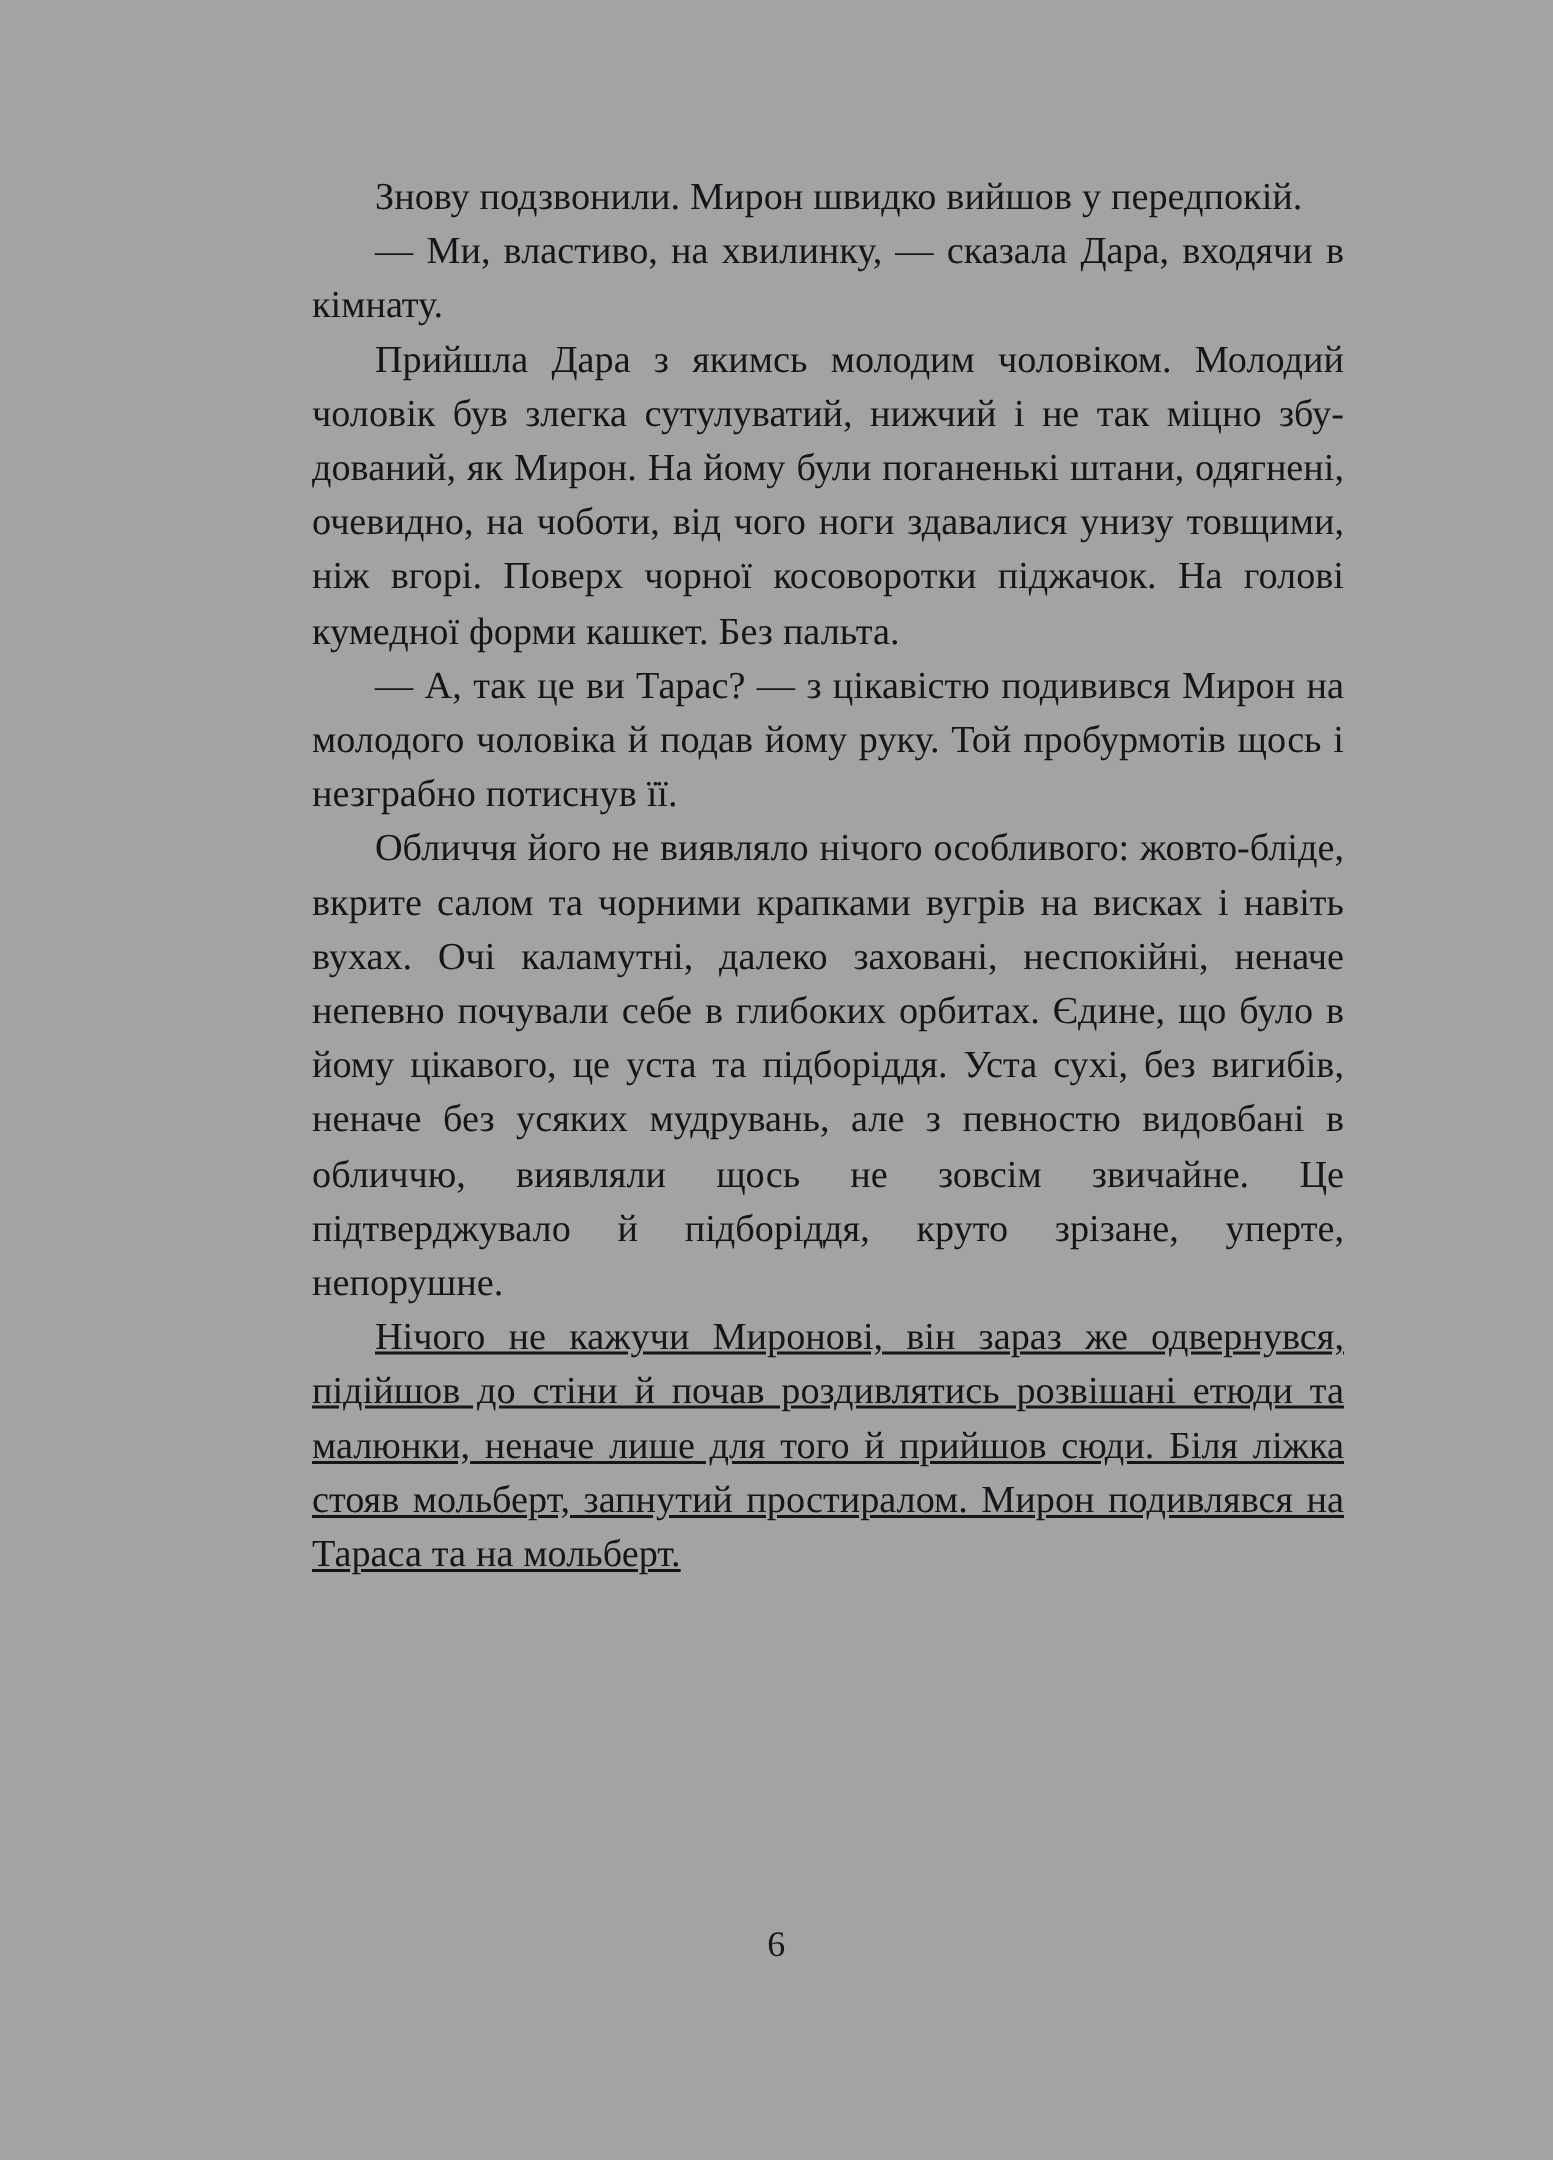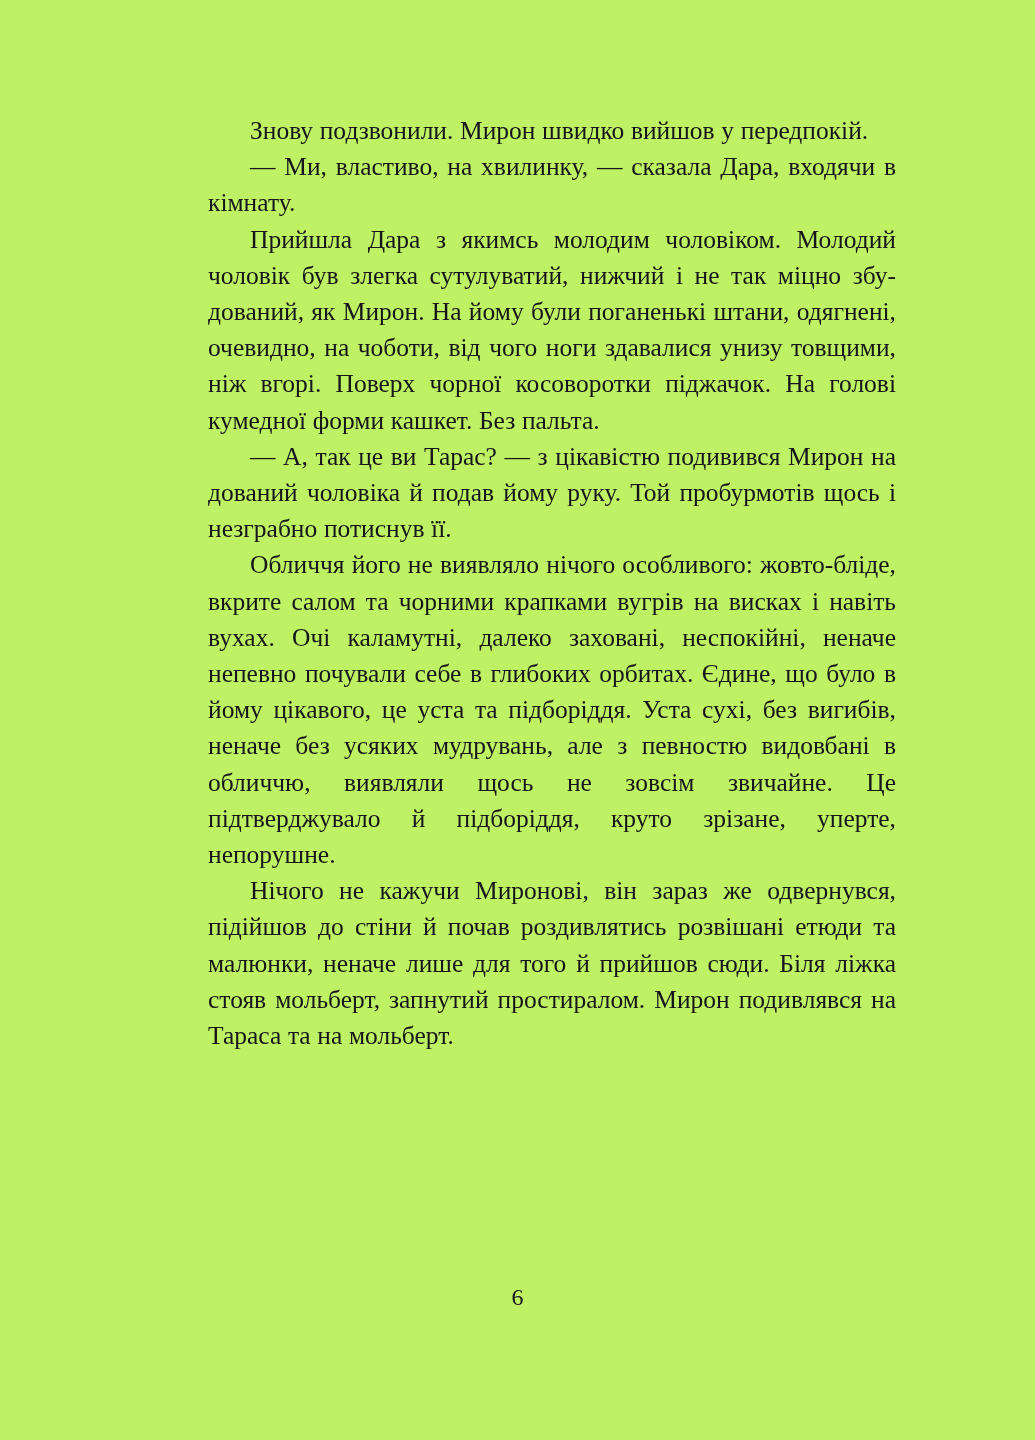--- a/index.html
+++ b/index.html
@@ -6,21 +6,21 @@
   html, body {
     margin: 0;
     padding: 0;
     background: #ffffff;
   }
 
   .page {
     position: relative;
     width: 1035px;
     height: 1440px;
-    background: #bef264;
+    background: #a3a3a3;
     margin: 0 auto;
     overflow: hidden;
     box-sizing: border-box;
   }
 
   .text-block {
     position: absolute;
     left: 208px;
     top: 113px;
     width: 688px;
@@ -35,20 +35,21 @@
     text-align: justify;
     text-justify: inter-word;
     text-indent: 42px;
     hyphens: manual;
     -webkit-hyphens: manual;
     word-spacing: 0.01em;
   }
 
   .paragraph:last-of-type {
     text-align: justify;
+    text-decoration: underline;
   }
 
   
 
   .folio {
     position: absolute;
     left: 0;
     right: 0;
     top: 1283px;
     text-align: center;
@@ -60,20 +61,20 @@
 </style>
 </head>
 <body>
 
 <div class="page">
 
   <div class="text-block">
     <p class="paragraph">Знову подзвонили. Мирон швидко вийшов у перед­покій.</p>
     <p class="paragraph">— Ми, властиво, на хвилинку, — сказала Дара, входячи в кімнату.</p>
     <p class="paragraph">Прийшла Дара з якимсь молодим чоловіком. Молодий чоловік був злегка сутулуватий, нижчий і не так міцно збу­дований, як Мирон. На йому були поганенькі штани, одяг­нені, очевидно, на чоботи, від чого ноги здавалися унизу товщими, ніж вгорі. Поверх чорної косоворотки піджачок. На голові кумедної форми кашкет. Без пальта.</p>
-    <p class="paragraph">— А, так це ви Тарас? — з цікавістю подивився Мирон на дований чоловіка й подав йому руку. Той пробурмотів щось і незграбно потиснув її.</p>
+    <p class="paragraph">— А, так це ви Тарас? — з цікавістю подивився Мирон на молодого чоловіка й подав йому руку. Той пробурмотів щось і незграбно потиснув її.</p>
     <p class="paragraph">Обличчя його не виявляло нічого особливого: жов­то-бліде, вкрите салом та чорними крапками вугрів на висках і навіть вухах. Очі каламутні, далеко заховані, не­спокійні, неначе непевно почували себе в глибоких орбитах. Єдине, що було в йому цікавого, це уста та підборіддя. Уста сухі, без вигибів, неначе без усяких мудрувань, але з певно­стю видовбані в обличчю, виявляли щось не зовсім звичай­не. Це підтверджувало й підборіддя, круто зрізане, уперте, непорушне.</p>
     <p class="paragraph">Нічого не кажучи Миронові, він зараз же одвернувся, підійшов до стіни й почав роздивлятись розвішані етюди та малюнки, неначе лише для того й прийшов сюди. Біля ліжка стояв мольберт, запнутий простиралом. Мирон подивлявся на Тараса та на мольберт.</p>
   </div>
 
   <div class="folio">6</div>
 
 </div>
 
 </body></html>

